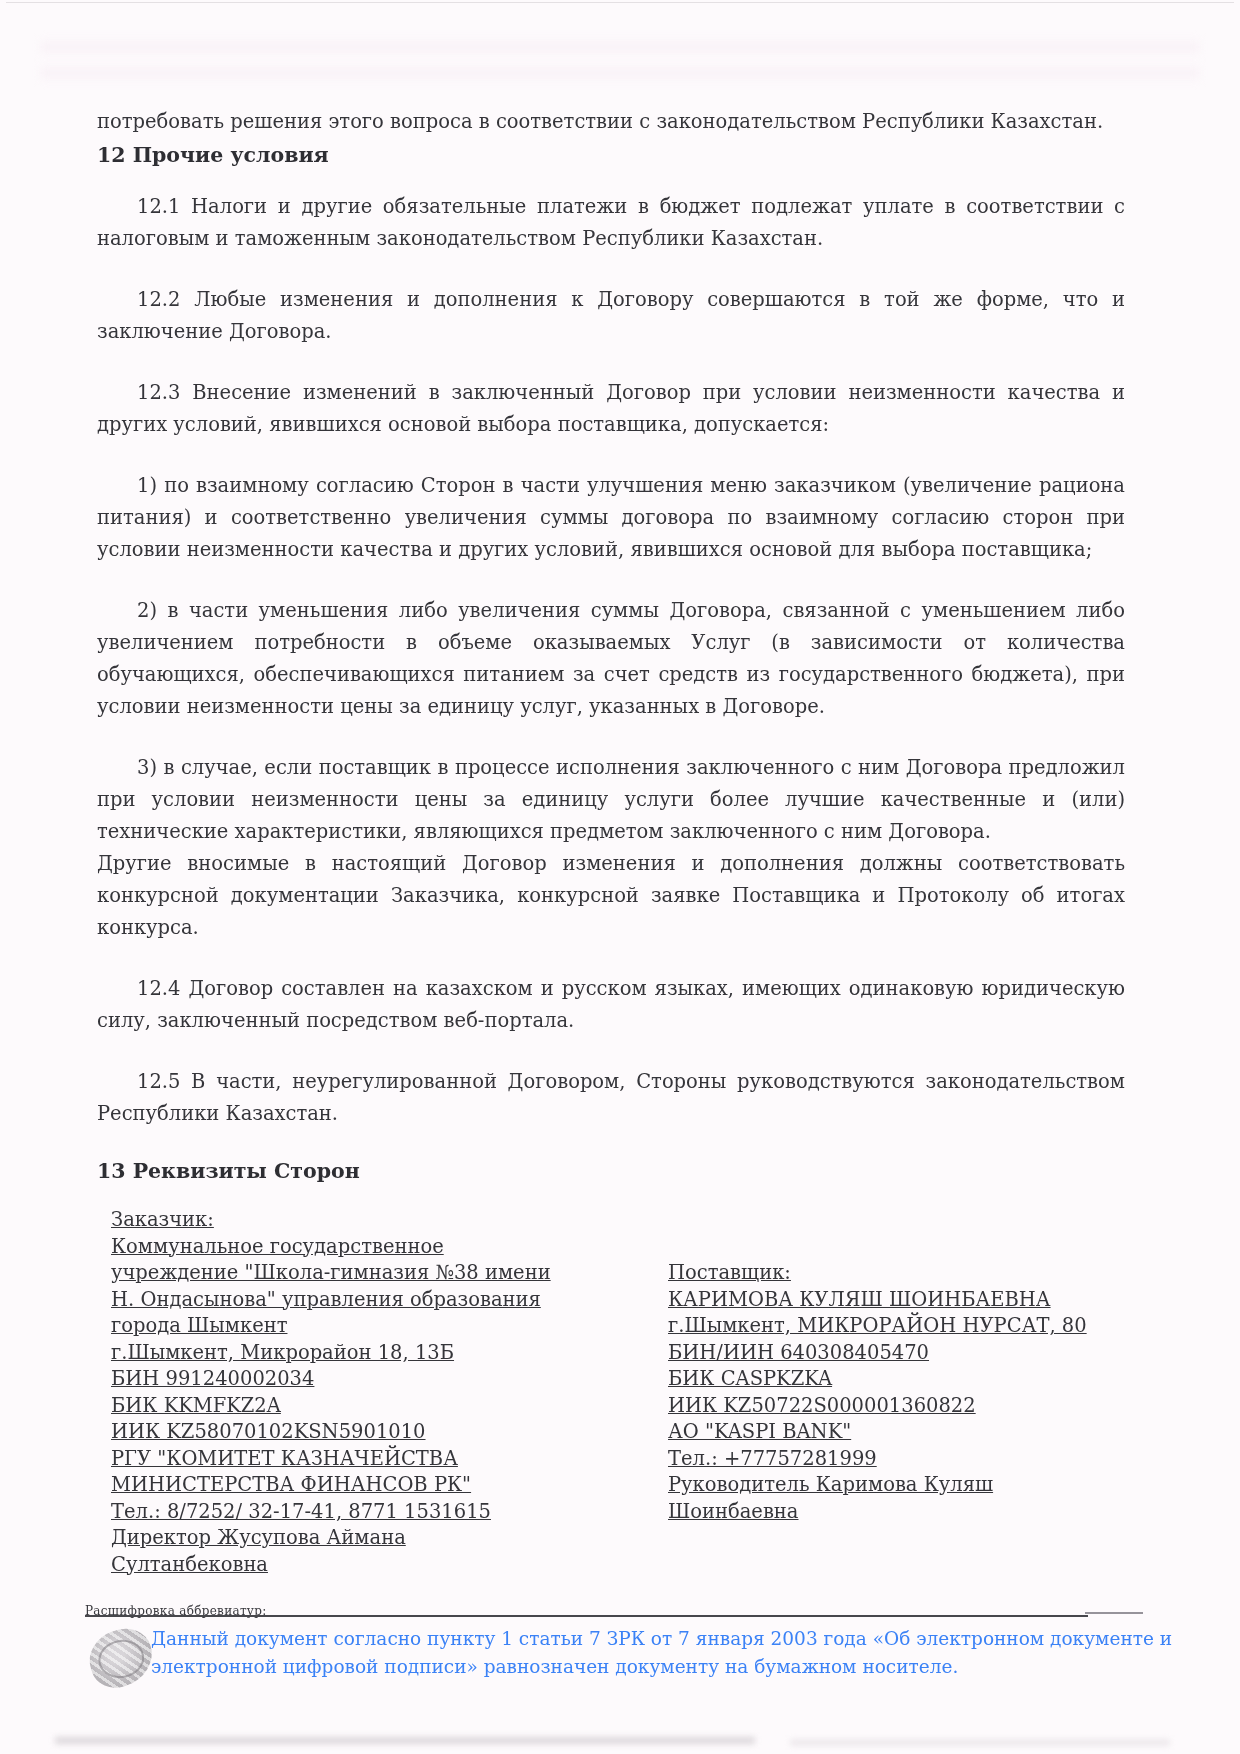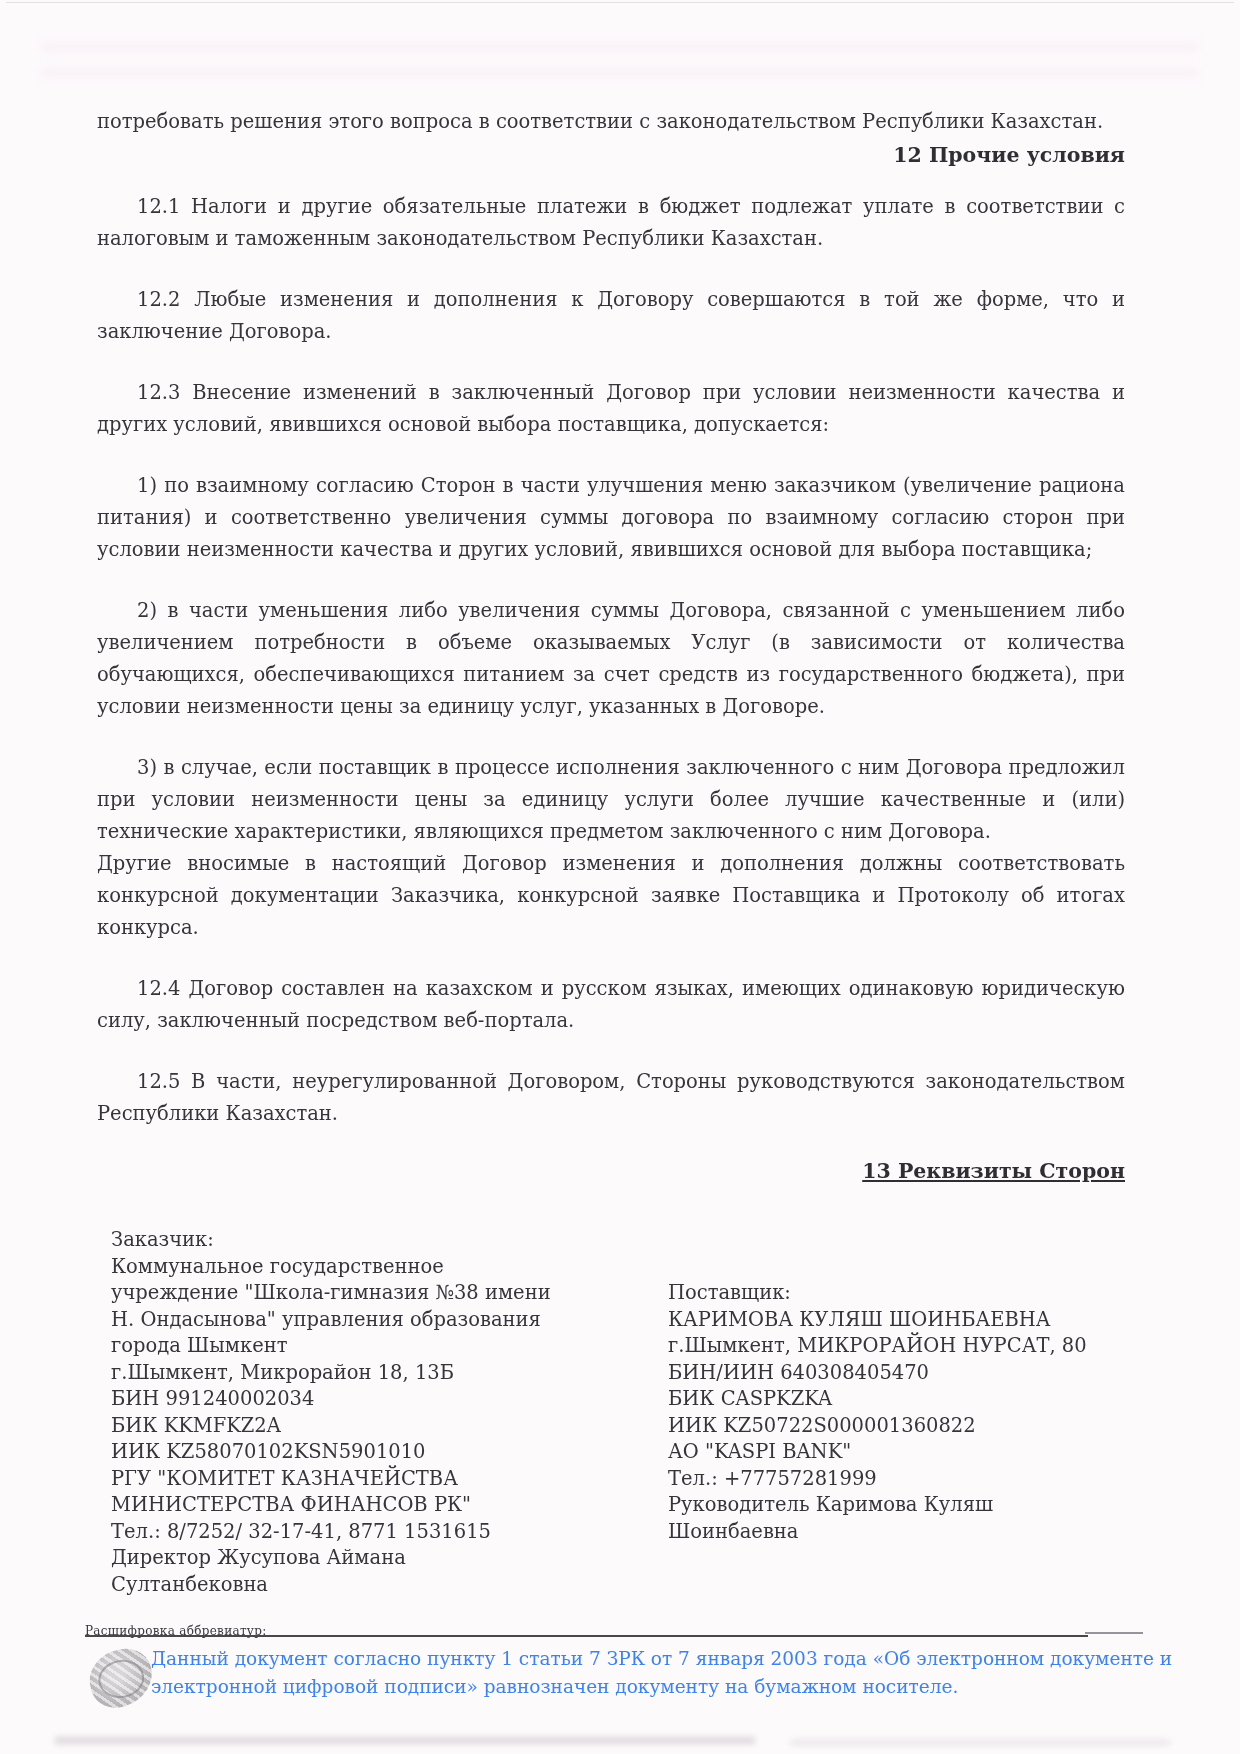--- a/index.html
+++ b/index.html
@@ -23,31 +23,31 @@
     text-align:justify;text-align-last:left;
     margin:0 0 29px 0;
     color:#35353a;
   }
   .para.indent{text-indent:40px;}
   .para.tight-bottom{margin-bottom:0;}
   .para.tight-top{margin-top:0;}
 
   .section-heading{
     font-size:20.5px;font-weight:bold;color:#2e2e33;
-    text-align:right;margin:0 0 24px 0;
+    text-align:left;margin:0 0 24px 0;
   }
   .section-heading.first{margin-top:-8px;}
-  .section-heading.second{margin-bottom:44px;text-decoration:underline;}
+  .section-heading.second{margin-bottom:24px;}
   .cont-para{margin-bottom:13px;}
 
   .requisites{display:flex;padding-left:14px;}
   .req-col{font-size:19.5px;line-height:26.5px;color:#35353a;}
   .req-col.left{width:445px;margin-right:112px;}
   .req-col.right{width:440px;margin-top:53px;}
-  .req-line{white-space:nowrap;}
+  .req-line{white-space:nowrap;text-decoration:underline;}
 
   .footer{position:relative;margin-top:22px;margin-left:-12px;}
   .abbrev-heading{
     position:relative;display:inline-block;
     font-size:12px;color:#38383d;letter-spacing:.3px;
   }
   .strike-main{position:absolute;left:0;top:15px;width:1003px;height:2px;background:#47474c;}
   .strike-light{position:absolute;left:1000px;top:12px;width:58px;height:2px;background:#96939a;}
 
   .stamp{

